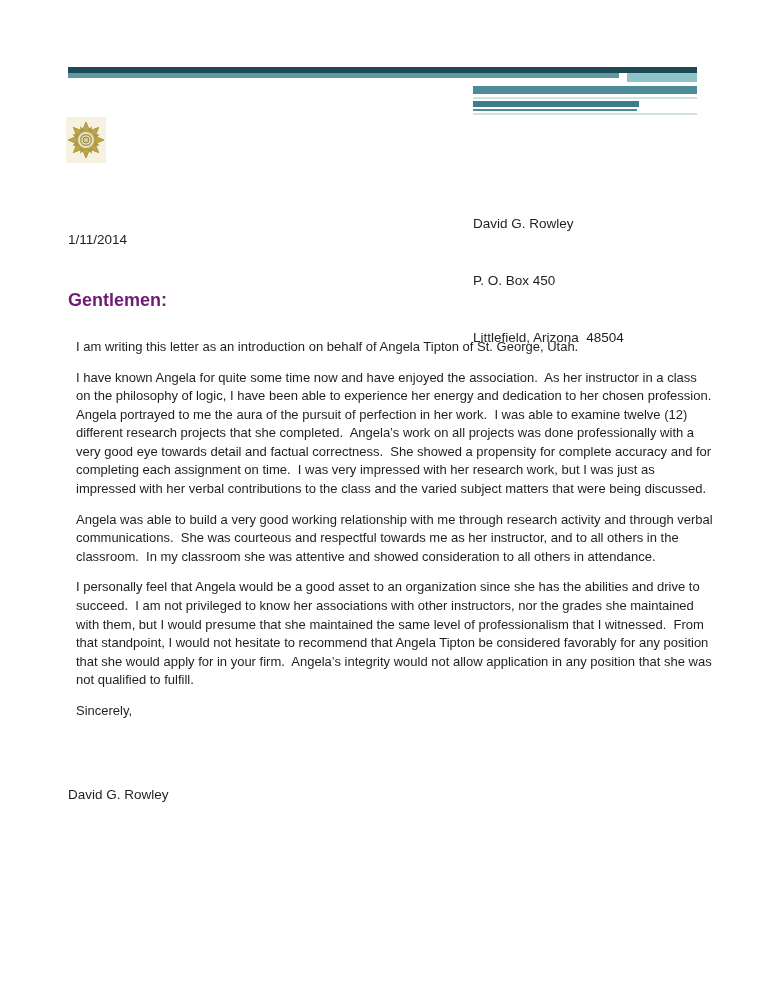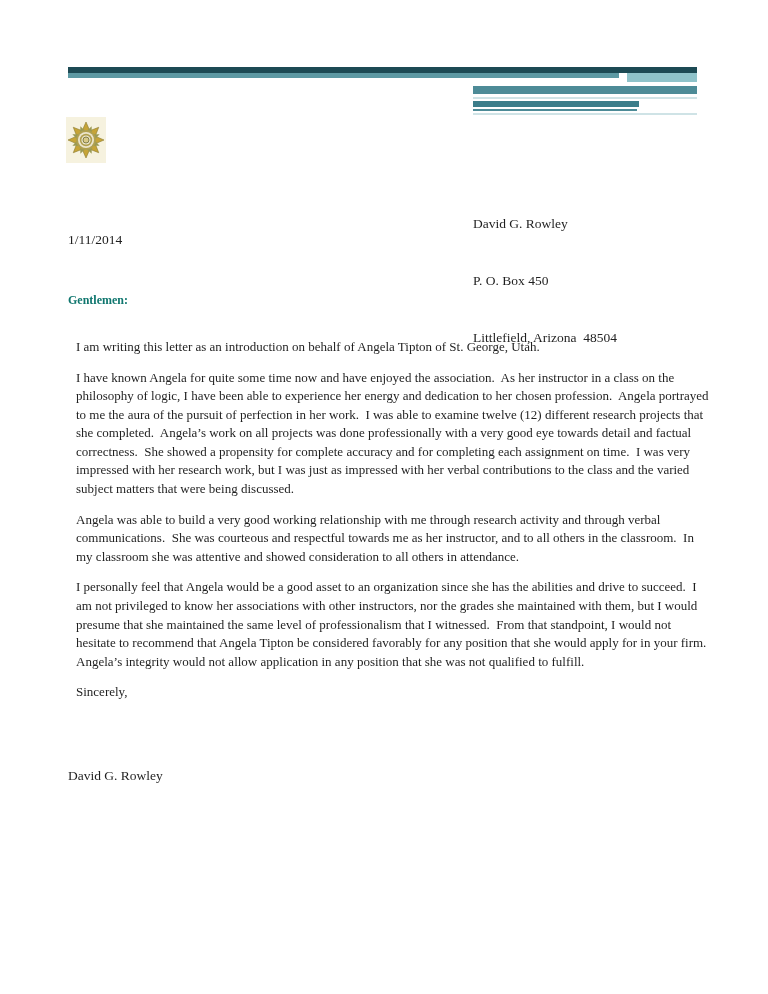--- a/index.html
+++ b/index.html
@@ -1,20 +1,20 @@
 <!DOCTYPE html>
 <html><head>
 <meta charset="utf-8">
 <style>
   html,body { margin:0; padding:0; background:#ffffff; }
   .page {
     position:relative;
     width:768px; height:804px;
     background:#ffffff;
-    font-family:Liberation Serif, serif;
+    font-family:Liberation Sans, sans-serif;
     color:#1f1f1f;
     overflow:hidden;
   }
   
   .bar-dark   { position:absolute; left:68px;  top:67px;  width:629px; height:6px;  background:#1d4a54; }
   .bar-mid    { position:absolute; left:68px;  top:73px;  width:551px; height:5px;  background:#5d99a3; }
   .bar-light  { position:absolute; left:627px; top:73px;  width:70px;  height:9px;  background:#8fc3ca; }
   
   .rdec-1 { position:absolute; left:473px; top:86px;  width:224px; height:8px; background:#4d8b97; }
   .rdec-2 { position:absolute; left:473px; top:97px;  width:224px; height:2px; background:#cfe3e6; }
@@ -31,21 +31,21 @@
   }
   .date {
     position:absolute; left:68px; top:231px;
     font-size:13.5px; line-height:18px;
   }
   .body {
     position:absolute; left:68px; top:292px; width:645px;
     font-size:13px; line-height:1.43;
   }
   .salutation {
-    color:#0f766e; font-weight:bold; font-size:12px;
+    color:#701a75; font-weight:bold; font-size:18px;
     line-height:16px; margin:0 0 30px 0;
   }
   .body p {
     margin:0 0 12px 8px;
     white-space:pre-wrap;
   }
   .body p.closing { margin-bottom:36px; }
   .sig { font-size:13.5px; line-height:1.12; white-space:pre-wrap; }
 </style>
 </head>

